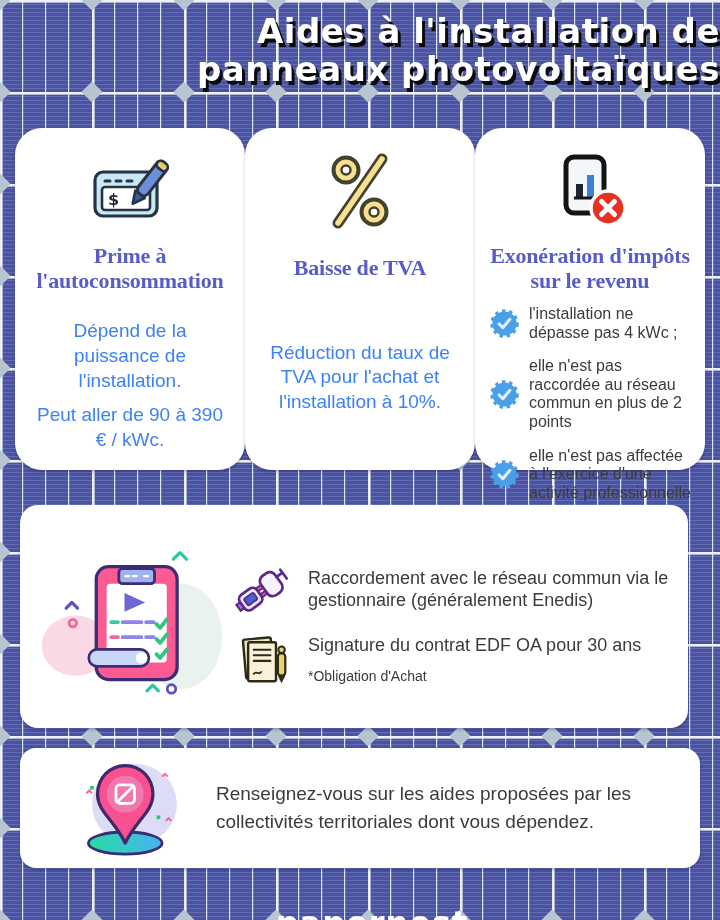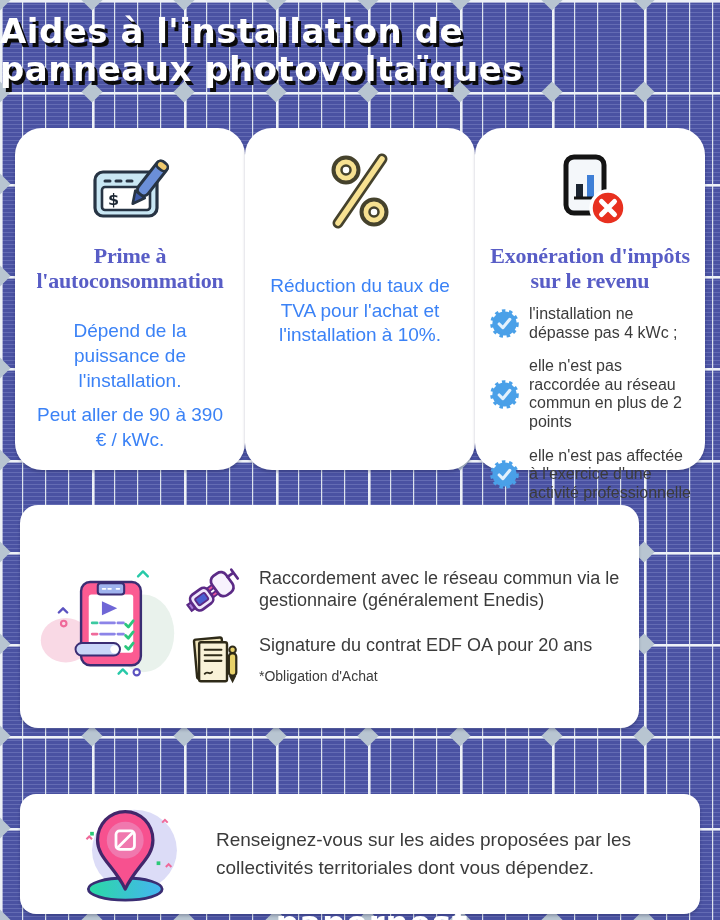--- a/index.html
+++ b/index.html
@@ -1,48 +1,48 @@
 <!DOCTYPE html>
 <html><head>
 <meta charset="utf-8">
 <style>
   html,body{margin:0;padding:0;width:720px;height:920px;overflow:hidden;}
   .stage{position:relative;width:720px;height:920px;font-family:"Liberation Sans",sans-serif;}
   .bg{position:absolute;left:0;top:0;z-index:0;}
 
-  .main-title{position:absolute;top:12px;left:0;width:720px;text-align:left;z-index:2;
+  .main-title{position:absolute;top:12px;left:0;width:720px;text-align:right;z-index:2;
     font-family:"DejaVu Sans",sans-serif;font-weight:800;font-size:34px;line-height:1.12;
     color:#ffffff;text-shadow:3px 4px 0 #0b0b0b;letter-spacing:.5px;}
 
   .top-cards{position:absolute;left:15px;top:128px;width:690px;height:342px;display:flex;gap:0;z-index:2;}
   .card{flex:1;background:#ffffff;border-radius:27px;text-align:center;padding:14px 8px 10px;box-sizing:border-box;
     box-shadow:0 2px 3px rgba(15,20,60,.25);}
   .icon-wrap{height:86px;display:flex;align-items:center;justify-content:center;margin-top:6px;}
   .card h3{margin:10px 2px 0;font-family:Liberation Serif, serif;font-weight:700;font-size:22px;
     line-height:1.12;color:#585dc6;letter-spacing:-.2px;}
   .card .body-txt{margin:26px 8px 0;font-size:19px;line-height:1.3;color:#3b82f6;}
   .card .body-txt.second{margin-top:10px;}
   .card-tva h3{margin-top:22px;}
-  .card-tva .body-txt{margin-top:40px;}
+  .card-tva .body-txt{margin-top:60px;}
 
   .cond-list{margin-top:12px;display:flex;flex-direction:column;gap:15px;padding:0 2px 0 6px;}
   .cond{display:flex;align-items:center;gap:9px;text-align:left;}
   .cond svg{flex:none;}
   .cond span{font-size:16px;line-height:1.16;color:#3b3b3b;}
 
-  .process-card{position:absolute;left:20px;top:505px;width:619px;height:223px;background:#fff;border-radius:18px;
+  .process-card{position:absolute;left:20px;top:505px;width:668px;height:223px;background:#fff;border-radius:18px;
     display:flex;align-items:center;z-index:2;box-shadow:0 2px 3px rgba(15,20,60,.25);box-sizing:border-box;padding:16px 8px 0 18px;}
   .steps{display:flex;flex-direction:column;gap:15px;margin-left:8px;}
   .step{display:flex;align-items:center;gap:16px;}
   .step .s-icon{width:58px;flex:none;display:flex;justify-content:center;}
   .step-text{width:372px;font-size:18px;line-height:1.25;color:#3b3b3b;}
   .step-note{font-size:14px;color:#3b3b3b;margin-top:11px;}
 
   .local-card{position:absolute;left:20px;top:748px;width:680px;height:120px;background:#fff;border-radius:16px;
-    display:flex;align-items:center;z-index:2;box-shadow:0 2px 3px rgba(15,20,60,.25);box-sizing:border-box;padding:0 14px 0 48px;gap:28px;margin-top:46px;}
+    display:flex;align-items:center;z-index:2;box-shadow:0 2px 3px rgba(15,20,60,.25);box-sizing:border-box;padding:0 14px 0 48px;gap:28px;}
   .local-text{font-size:19px;line-height:1.5;color:#3b3b3b;max-width:470px;}
 
   .brand{position:absolute;top:872px;left:12px;width:720px;text-align:center;z-index:2;
     font-family:"DejaVu Sans",sans-serif;font-weight:700;font-size:32px;color:#ffffff;letter-spacing:1px;margin-top:32px;}
 </style>
 </head>
 <body>
 
 <div class="stage">
 
@@ -98,20 +98,21 @@
       <div class="icon-wrap">
         <svg width="62" height="80" viewBox="0 0 62 80">
           <line x1="9" y1="72" x2="53" y2="8" stroke="#45422c" stroke-width="11" stroke-linecap="round"></line>
           <line x1="9" y1="72" x2="53" y2="8" stroke="#f7e191" stroke-width="5.5" stroke-linecap="round"></line>
           <circle cx="17" cy="19" r="12.5" fill="#f7e191" stroke="#45422c" stroke-width="4"></circle>
           <circle cx="17" cy="19" r="4.5" fill="#ffffff" stroke="#45422c" stroke-width="2.5"></circle>
           <circle cx="45" cy="61" r="12.5" fill="#f7e191" stroke="#45422c" stroke-width="4"></circle>
           <circle cx="45" cy="61" r="4.5" fill="#ffffff" stroke="#45422c" stroke-width="2.5"></circle>
         </svg>
       </div>
+      <h3>Baisse de TVA</h3>
       <p class="body-txt">Réduction du taux de TVA pour l'achat et l'installation à 10%.</p>
     </div>
 
     <div class="card">
       <div class="icon-wrap">
         <svg width="84" height="78" viewBox="0 0 84 78">
           <rect x="18" y="5" width="38" height="56" rx="8" fill="#f4f7fa" stroke="#141414" stroke-width="5"></rect>
           <rect x="28" y="32" width="7" height="13" fill="#1b2430"></rect>
           <rect x="39" y="23" width="7" height="22" fill="#3f7fd6"></rect>
           <path d="M26 46h24" stroke="#141414" stroke-width="3"></path>
@@ -202,21 +203,21 @@
             </g>
             <rect x="12" y="12" width="30" height="42" rx="2" fill="#f9f2d8" stroke="#2e2a18" stroke-width="2.6"></rect>
             <path d="M18 20h18 M18 26h18 M18 32h18" stroke="#2e2a18" stroke-width="2.2" stroke-linecap="round"></path>
             <path d="M18 46 c3-4 5 2 8-2" fill="none" stroke="#2e2a18" stroke-width="2" stroke-linecap="round"></path>
             <rect x="44" y="24" width="8" height="24" rx="3.5" fill="#e8d26a" stroke="#2e2a18" stroke-width="2.4"></rect>
             <path d="M44 48 l4 8 4-8 z" fill="#2e2a18"></path>
             <circle cx="48" cy="20" r="3.5" fill="#e8d26a" stroke="#2e2a18" stroke-width="2.2"></circle>
           </svg>
         </span>
         <div>
-          <div class="step-text">Signature du contrat EDF OA pour 20 ans</div>
+          <div class="step-text">Signature du contrat EDF OA pour 30 ans</div>
           <div class="step-note">*Obligation d'Achat</div>
         </div>
       </div>
 
     </div>
   </div>
 
   <div class="local-card">
     <svg width="124" height="106" viewBox="0 0 130 112">
       <defs>

